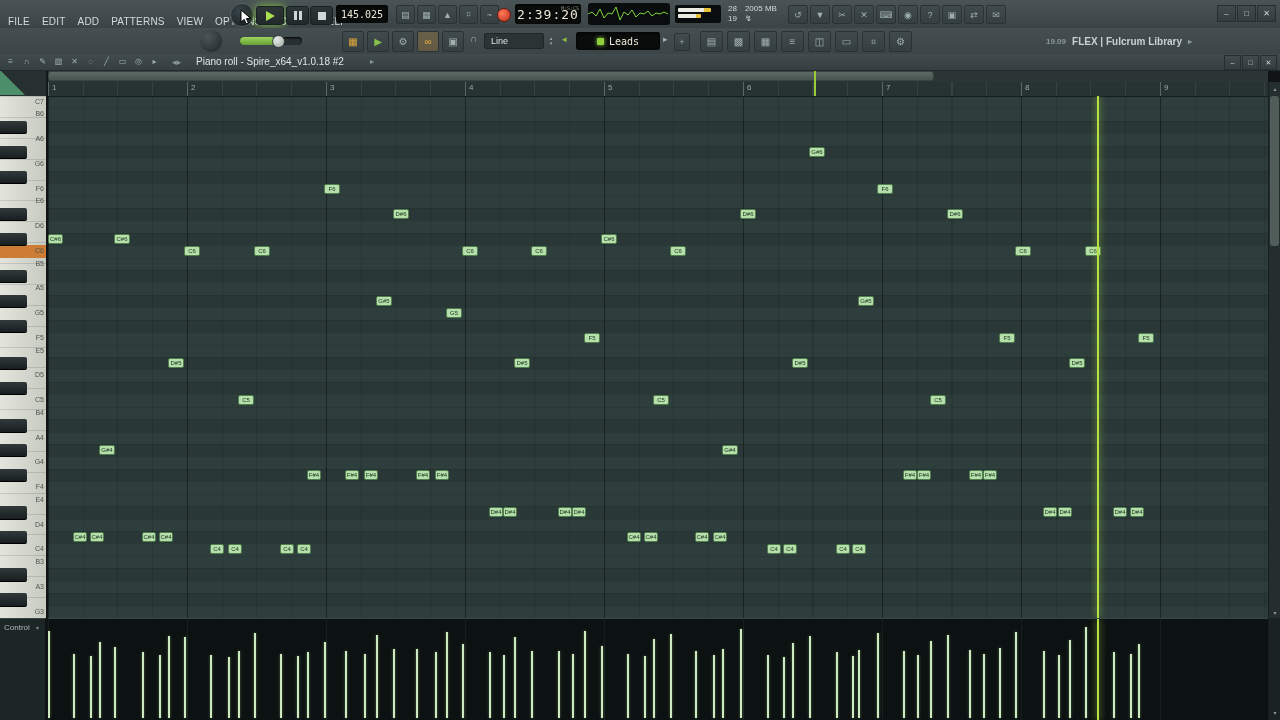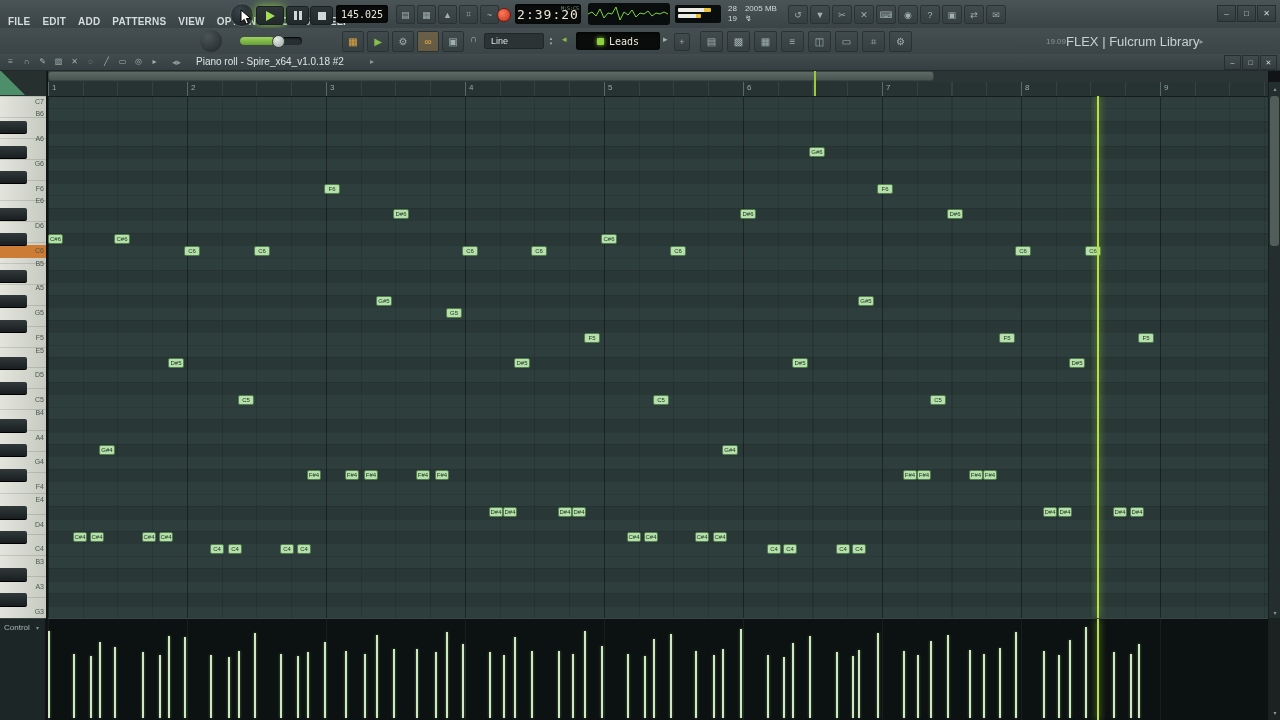--- a/index.html
+++ b/index.html
@@ -3,21 +3,21 @@
 <meta charset="utf-8">
 <style>
   html,body{margin:0;padding:0;background:#000;}
   #screen{position:relative;width:1280px;height:720px;overflow:hidden;background:#101414;
           font-family:"Liberation Sans",sans-serif;-webkit-font-smoothing:antialiased;}
   .abs{position:absolute;}
   
   #toolbar1{position:absolute;left:0;top:0;width:1280px;height:28px;
             background:linear-gradient(#4a5457,#3a4446);border-bottom:1px solid #20282a;z-index:30;}
   #menu{position:absolute;left:2px;top:0;height:28px;display:flex;}
-  .menu-item{padding:8px 6px;font-size:10px;line-height:28px;color:#d3dbdb;font-weight:bold;letter-spacing:.2px;cursor:default;}
+  .menu-item{padding:8px 6px;font-size:10px;line-height:28px;color:#d3dbdb;font-weight:normal;letter-spacing:.2px;cursor:default;}
   #monitor{position:absolute;left:230px;top:3px;width:22px;height:22px;border-radius:50%;
            background:radial-gradient(circle at 38% 32%,#39454a,#14191b);border:1px solid #556063;}
   .tbtn{position:absolute;top:6px;height:17px;background:linear-gradient(#2e3638,#21292b);
         border:1px solid #192022;border-radius:3px;display:flex;align-items:center;justify-content:center;}
   #play{left:256px;width:26px;box-shadow:0 0 10px rgba(150,225,70,.8);}
   #play .tri{width:0;height:0;border-top:5px solid transparent;border-bottom:5px solid transparent;border-left:9px solid #a6e052;}
   #pause{left:286px;width:21px;gap:2px;}
   #pause span{display:block;width:3px;height:9px;background:#cfd8d8;}
   #stop{left:310px;width:21px;}
   #stop span{display:block;width:8px;height:8px;background:#cfd8d8;}
@@ -64,23 +64,23 @@
             border-radius:2px;font-size:9px;color:#d8e0e0;display:flex;align-items:center;padding-left:6px;box-sizing:border-box;}
   #snap-spin{position:absolute;left:546px;top:5px;width:10px;height:16px;display:flex;flex-direction:column;
              align-items:center;justify-content:center;font-size:5px;color:#9fb0ad;line-height:5px;}
   #chan-prev{position:absolute;left:562px;top:6px;font-size:9px;color:#8cc044;}
   #channel{position:absolute;left:576px;top:4px;width:84px;height:18px;font-size:10px;gap:5px;}
   #chan-dot{width:7px;height:7px;background:#8ed03e;border-radius:1px;box-shadow:0 0 4px #8ed03e;}
   #chan-next{position:absolute;left:663px;top:6px;font-size:9px;color:#9fb0ad;}
   #chan-add{position:absolute;left:674px;top:5px;width:14px;height:16px;font-size:9px;}
   #t2icons2{position:absolute;left:700px;top:3px;display:flex;gap:4px;}
   #t2icons2 .icon-btn{width:21px;height:19px;font-size:10px;}
-  #library{position:absolute;left:1046px;top:0;height:26px;display:flex;align-items:center;}
+  #library{position:absolute;left:1046px;top:0;height:26px;display:flex;align-items:center;gap:6px;font-weight:bold;}
   #library-time{font-size:8px;color:#8a9896;}
-  #library-label{font-size:13px;color:#c8d0d0;}
+  #library-label{font-size:10px;color:#c8d0d0;}
   #library-arrow{font-size:8px;color:#8a9896;}
   
   #prtitle{position:absolute;left:0;top:54px;width:1280px;height:16px;
            background:linear-gradient(#424c4e,#353f41);border-bottom:1px solid #222a2c;z-index:30;}
   #prtools{position:absolute;left:3px;top:1px;display:flex;gap:1px;}
   #prtools .icon-btn{width:15px;height:13px;font-size:8px;background:transparent;border:none;}
   #prnav{position:absolute;left:172px;top:0;font-size:9px;color:#8a9896;line-height:16px;}
   #prtitle-text{position:absolute;left:196px;top:0;font-size:10px;color:#dde4e4;line-height:16px;}
   #prtitle-more{position:absolute;left:370px;top:0;font-size:8px;color:#8a9896;line-height:16px;}
   #prwin{position:absolute;right:3px;top:1px;display:flex;gap:1px;}

